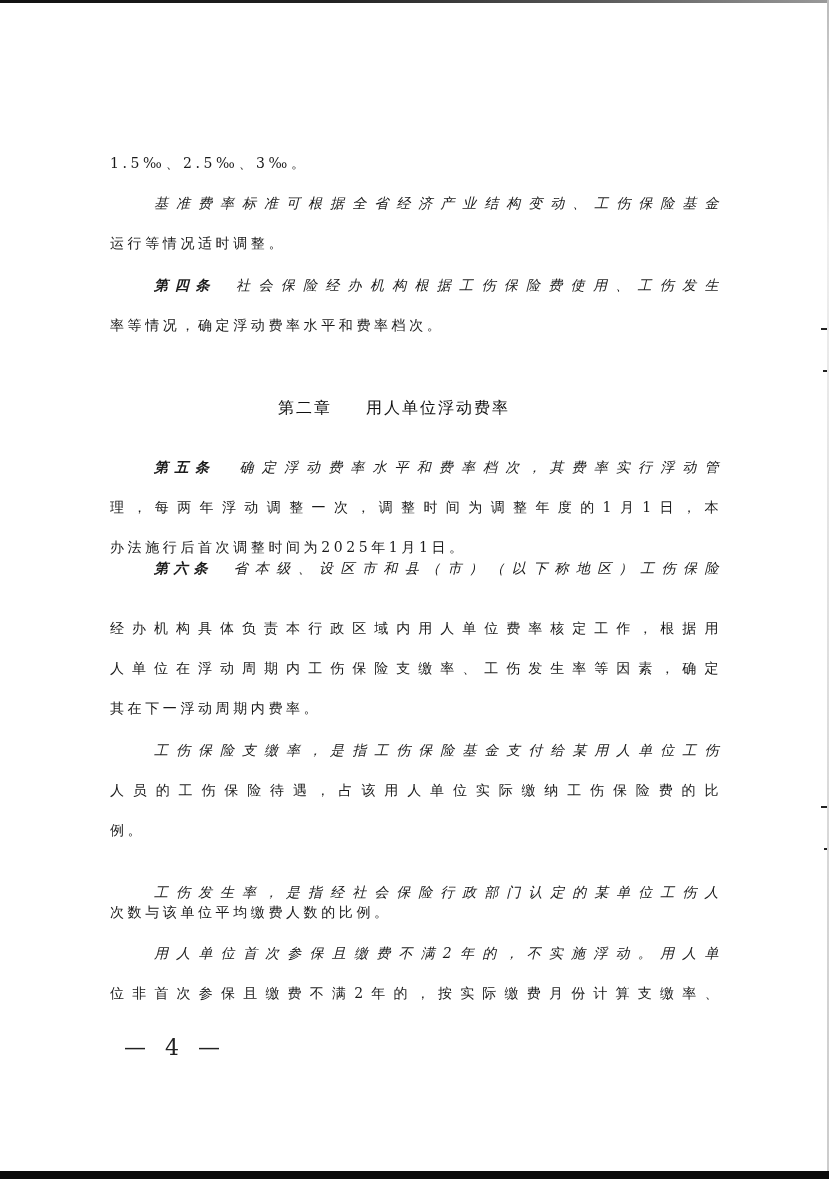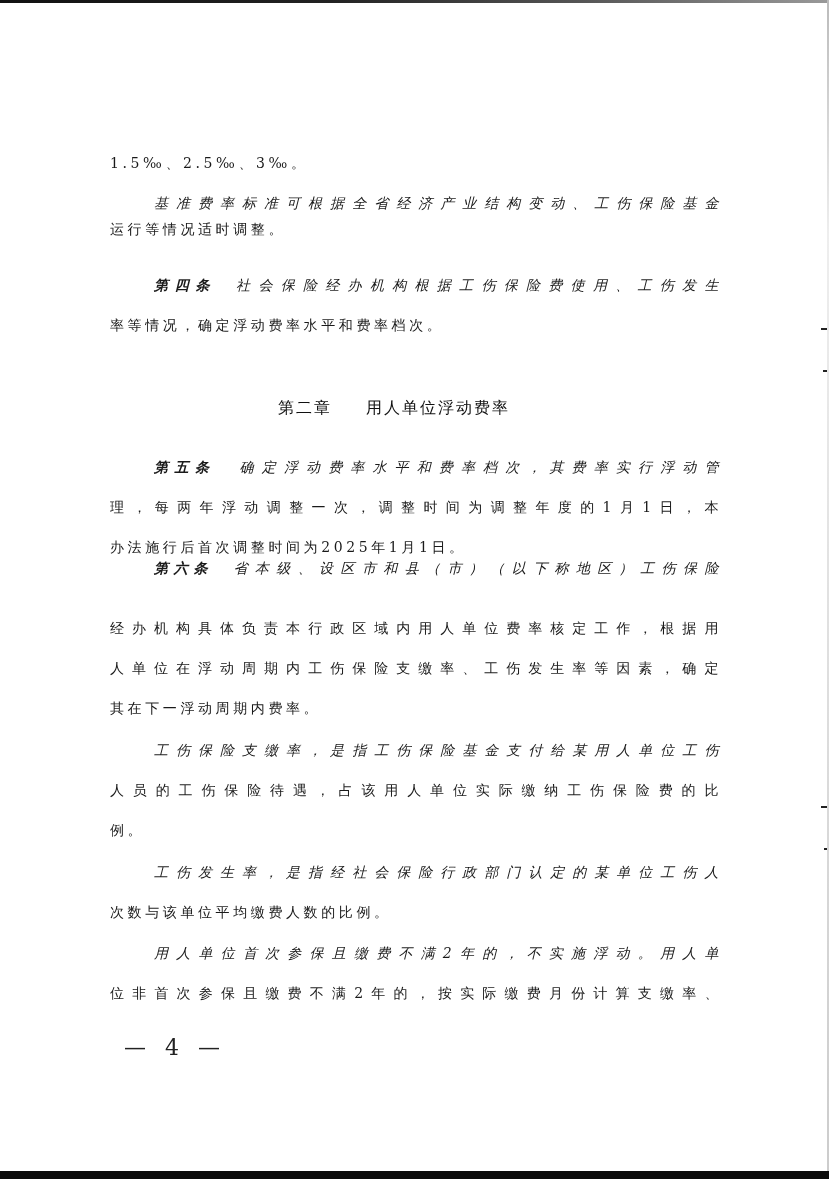--- a/index.html
+++ b/index.html
@@ -110,21 +110,21 @@
 <div class="edge-mark" style="top:848px;width:3px"></div>
 <div class="scan-bottom"></div>
 
 <div class="page">
   <div class="line last" style="top:143px">
     <span>1.5‰、2.5‰、3‰。</span>
   </div>
   <div class="line indent" style="top:183px">
     <span>基准费率标准可根据全省经济产业结构变动、工伤保险基金</span>
   </div>
-  <div class="line last" style="top:209px">
+  <div class="line last" style="top:223px">
     <span>运行等情况适时调整。</span>
   </div>
   <div class="line indent" style="top:265px">
     <span class="art-label">第四条</span><span>社会保险经办机构根据工伤保险费使用、工伤发生</span>
   </div>
   <div class="line last" style="top:305px">
     <span>率等情况，确定浮动费率水平和费率档次。</span>
   </div>
 </div>
 
@@ -156,21 +156,21 @@
   </div>
   <div class="line indent" style="top:730px">
     <span>工伤保险支缴率，是指工伤保险基金支付给某用人单位工伤</span>
   </div>
   <div class="line" style="top:770px">
     <span>人员的工伤保险待遇，占该用人单位实际缴纳工伤保险费的比</span>
   </div>
   <div class="line last" style="top:810px">
     <span>例。</span>
   </div>
-  <div class="line indent" style="top:852px">
+  <div class="line indent" style="top:872px">
     <span>工伤发生率，是指经社会保险行政部门认定的某单位工伤人</span>
   </div>
   <div class="line last" style="top:892px">
     <span>次数与该单位平均缴费人数的比例。</span>
   </div>
   <div class="line indent" style="top:933px">
     <span>用人单位首次参保且缴费不满2年的，不实施浮动。用人单</span>
   </div>
   <div class="line" style="top:973px">
     <span>位非首次参保且缴费不满2年的，按实际缴费月份计算支缴率、</span>

